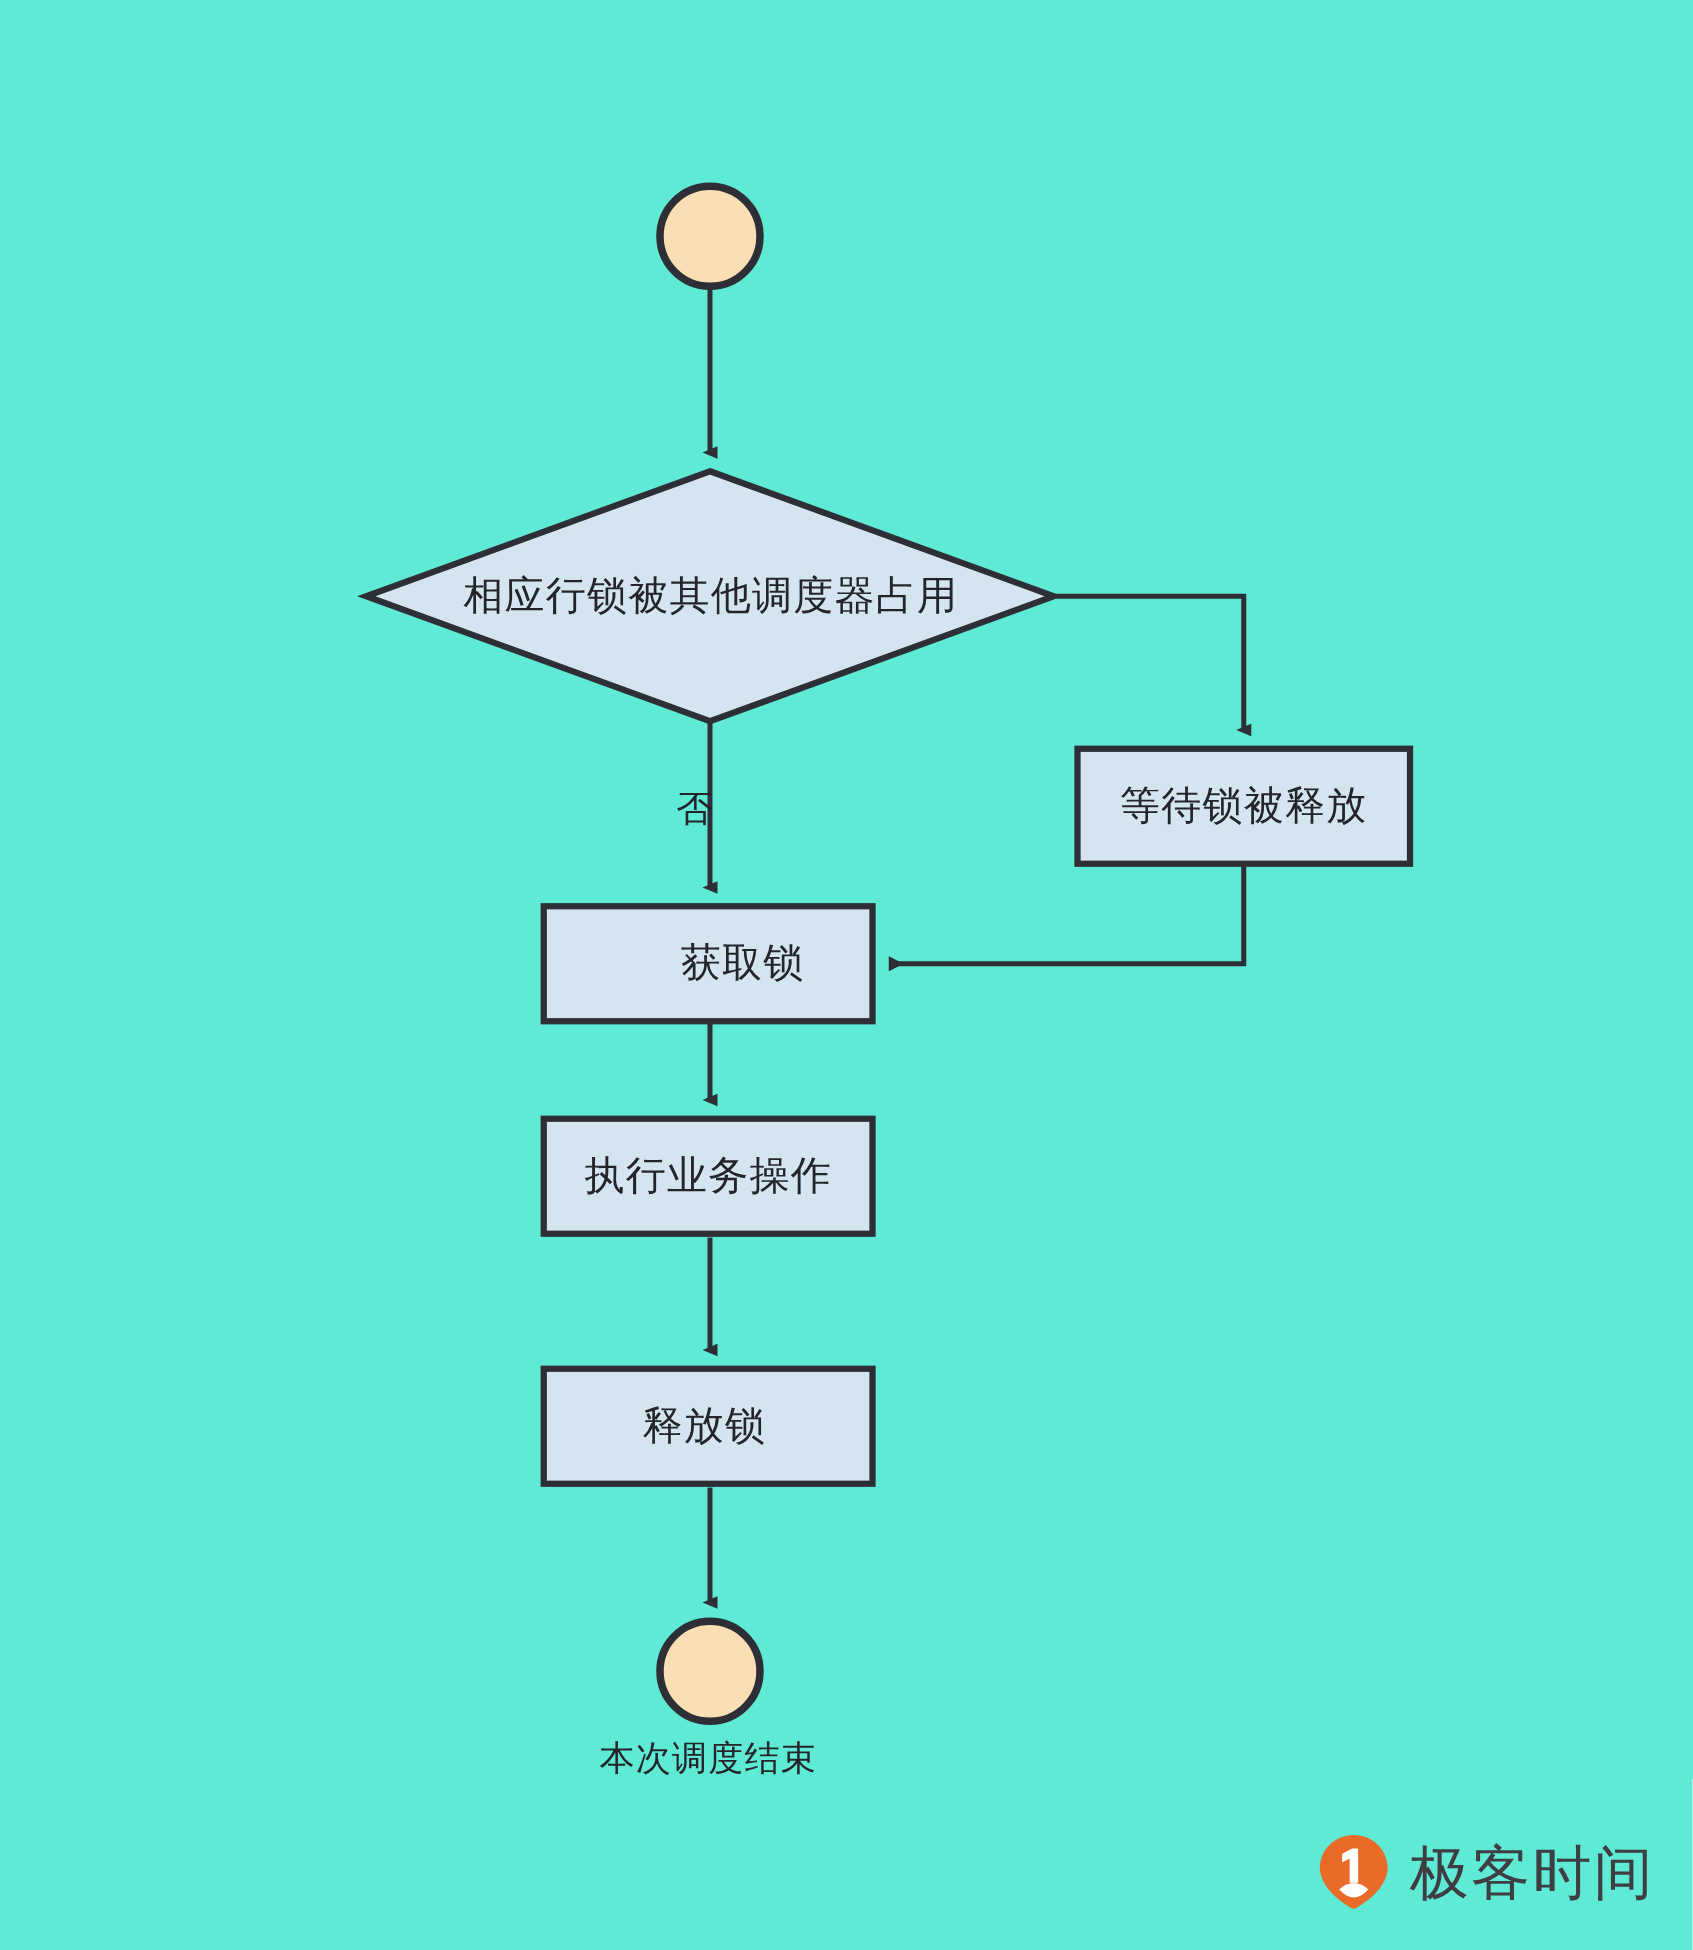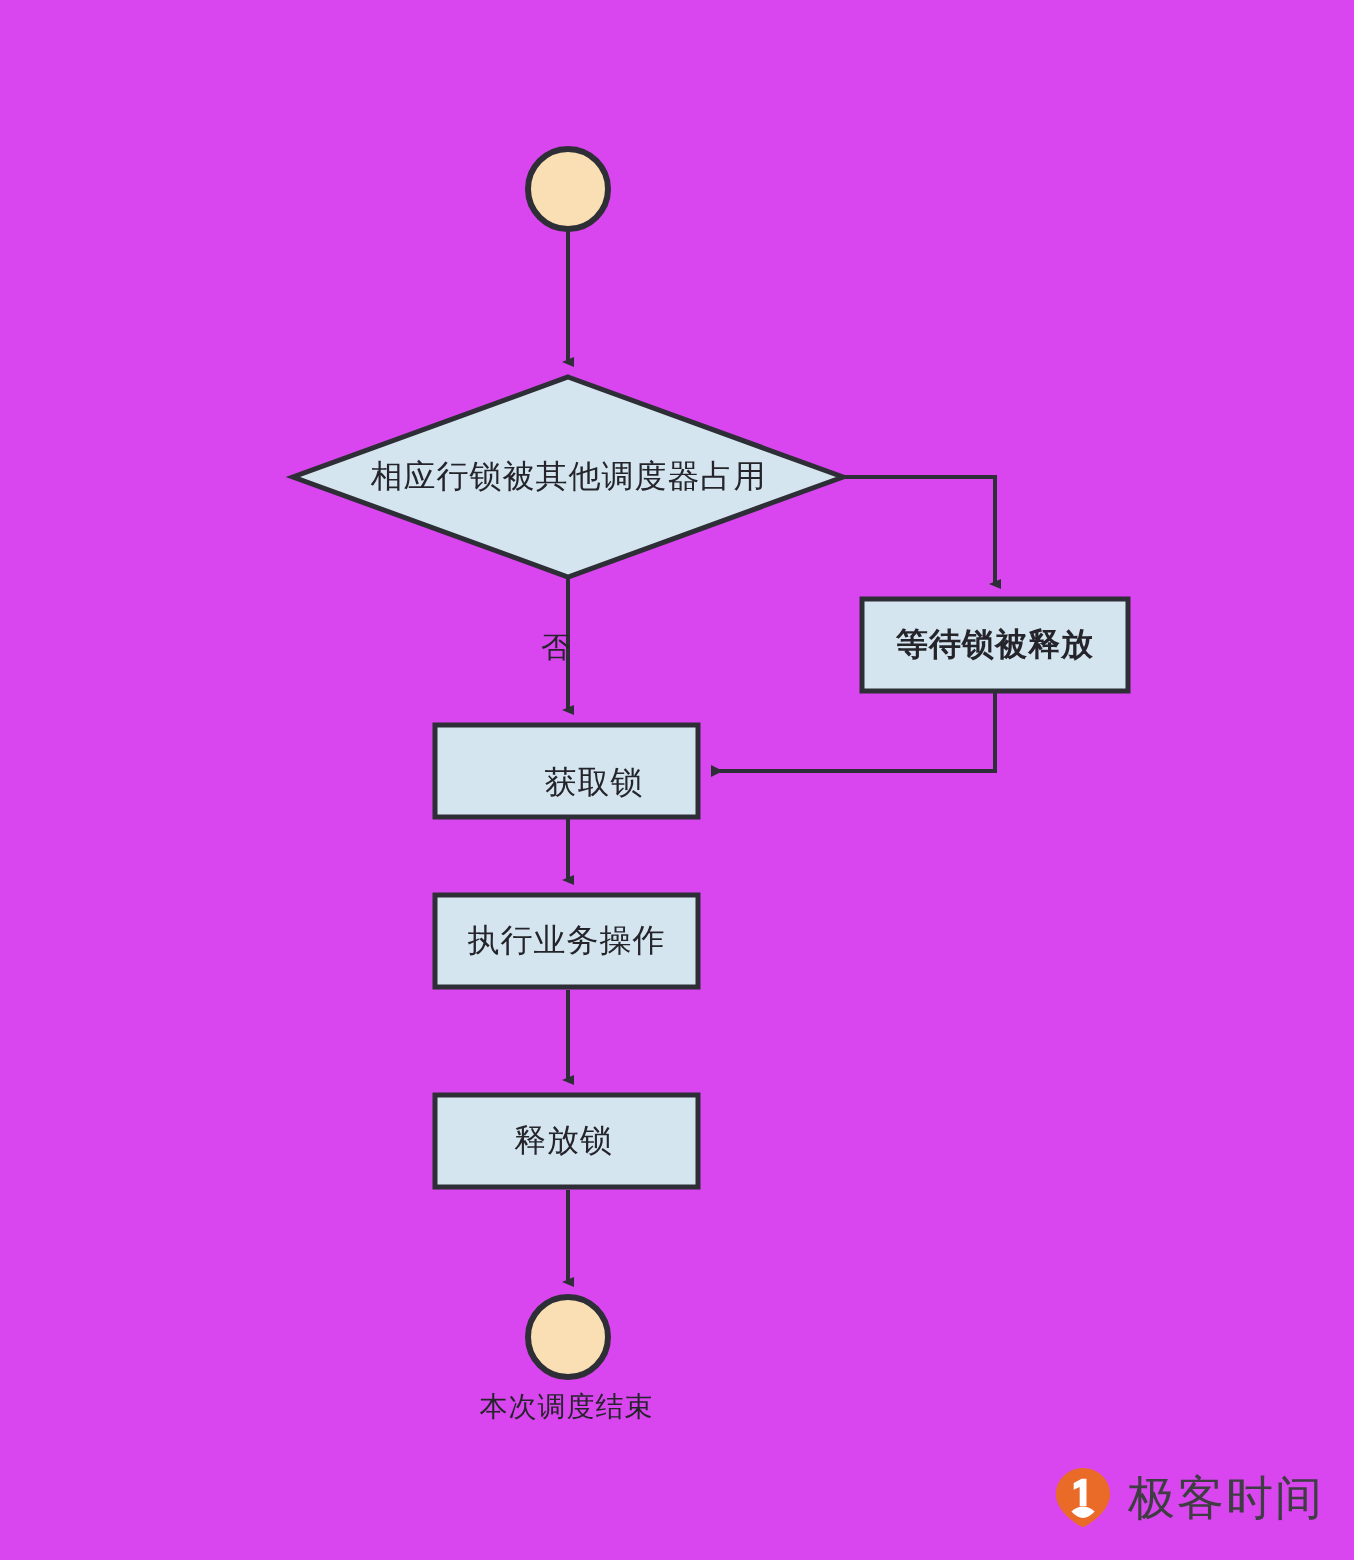--- a/index.html
+++ b/index.html
@@ -7,21 +7,21 @@
     padding: 0;
     background: #ffffff;
   }
   body {
     font-family: "Liberation Sans", "DejaVu Sans", sans-serif;
   }
   #canvas {
     position: relative;
     width: 1354px;
     height: 1560px;
-    background: #d946ef;
+    background: #5eead4;
     overflow: hidden;
     text-align: center;
   }
   #flow-svg {
     position: absolute;
     left: 0;
     top: 0;
     width: 1354px;
     height: 1560px;
   }
@@ -38,22 +38,22 @@
   }
   .edge-label {
     position: absolute;
     color: #24242a;
     font-size: 28px;
     white-space: nowrap;
   }
   
   #label-start      { left: 525px; top: 147px;  width: 86px;  height: 84px; }
   #label-decision   { left: 292px; top: 376px;  width: 553px; height: 202px; }
-  #label-wait       { left: 860px; top: 597px;  width: 270px; height: 96px; font-weight: bold; }
-  #label-acquire    { left: 433px; top: 723px;  width: 322px; height: 96px; margin-top: 12px; }
+  #label-wait       { left: 860px; top: 597px;  width: 270px; height: 96px; }
+  #label-acquire    { left: 433px; top: 723px;  width: 322px; height: 96px; }
   #label-business   { left: 433px; top: 893px;  width: 267px; height: 96px; }
   #label-release    { left: 433px; top: 1093px; width: 261px; height: 96px; }
   #label-end        { left: 525px; top: 1295px; width: 86px;  height: 84px; }
   #label-end-caption{ left: 433px; top: 1385px; width: 267px; height: 44px;
                       font-size: 28px; }
   #label-no         { left: 541px; top: 628px; font-size: 29px; }
 
   
   #brand-logo {
     position: absolute;

